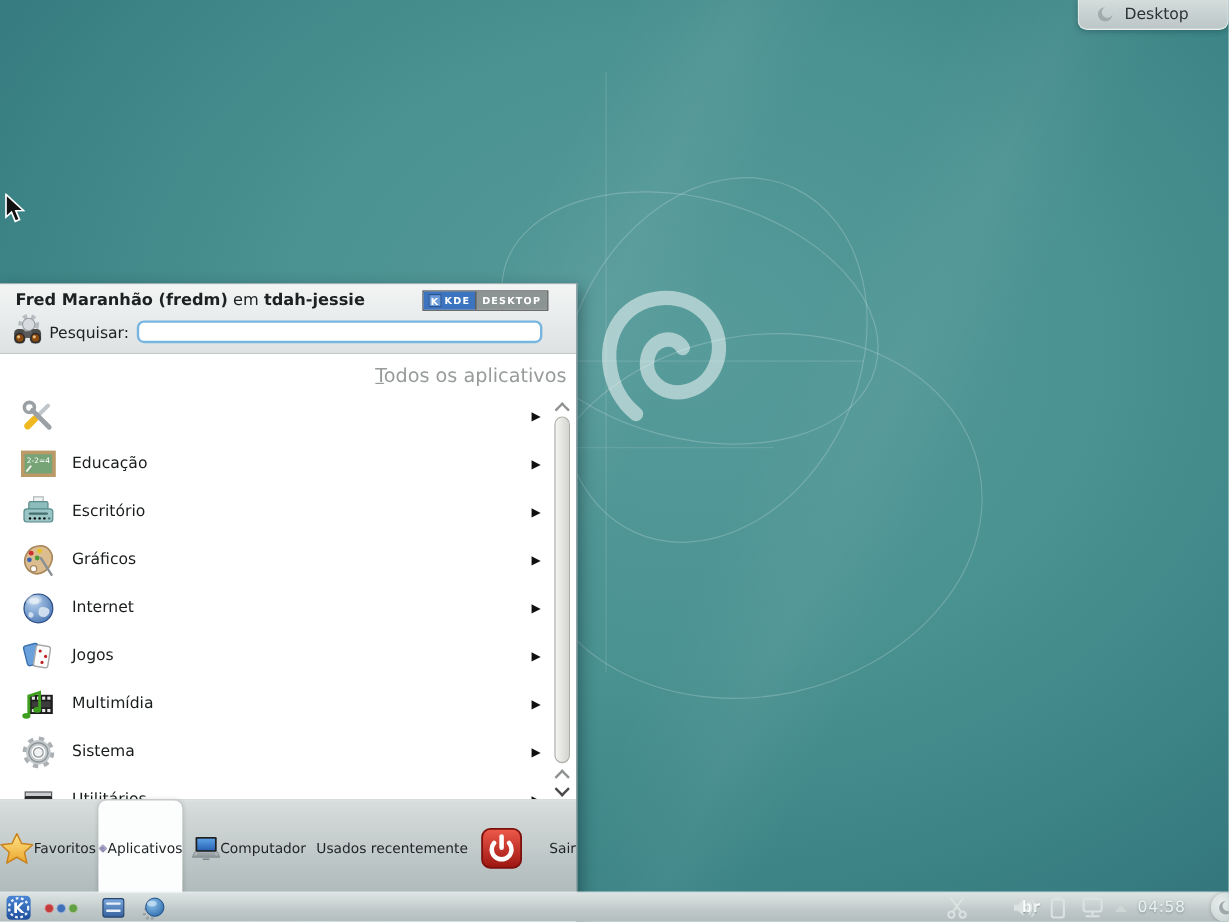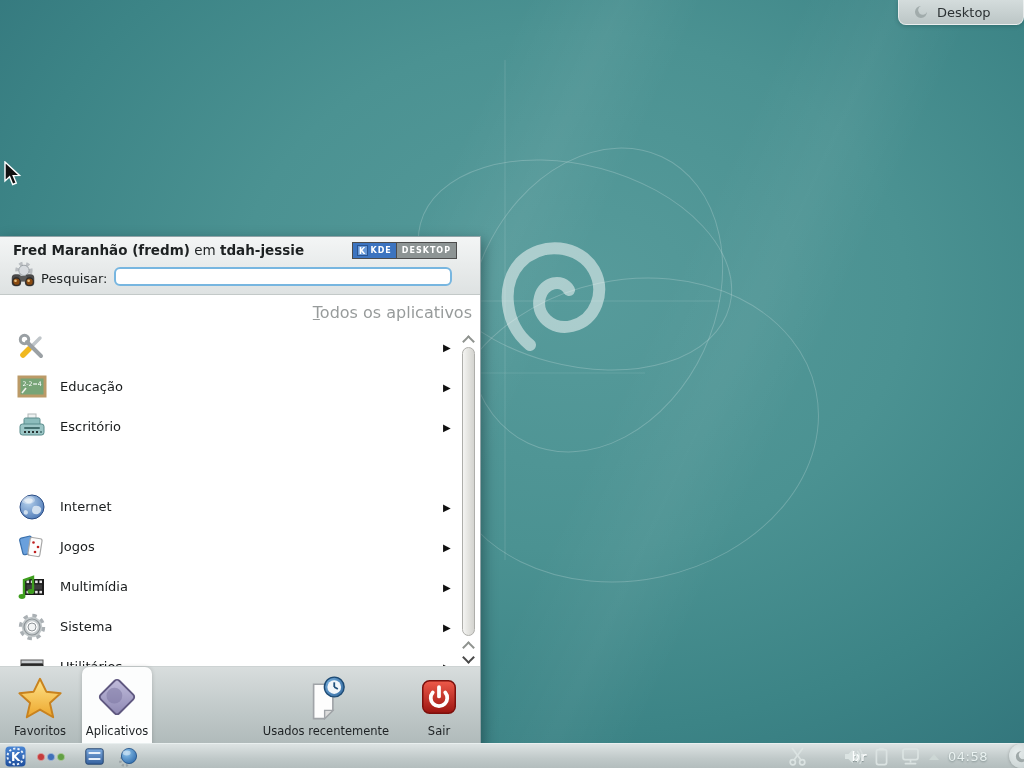--- a/index.html
+++ b/index.html
@@ -56,21 +56,21 @@
   .chev{width:7px;height:7px;border-left:2px solid #8f938f;border-top:2px solid #8f938f;
     position:absolute;left:3px;}
   .chev.up{transform:rotate(45deg);}
   .chev.down{transform:rotate(225deg);border-color:#4a4a4a;}
   #koHandle{position:absolute;left:1px;top:14px;width:13px;height:289px;border-radius:7px;
     background:linear-gradient(90deg,#f4f4f2,#e2e2de 55%,#d4d4d0);border:1px solid #aeaeaa;box-sizing:border-box;}
 
   
   #koTabs{position:absolute;left:0;top:429px;width:100%;height:78px;
     background:linear-gradient(#d8dddd,#bec7c7 62%,#b0baba);border-top:1px solid #cdd3d3;box-sizing:border-box;}
-  .ko-tab{position:absolute;top:0;height:78px;display:flex;flex-direction:column;align-items:center;
+  .ko-tab{position:absolute;top:0;height:78px;display:flex;flex-direction:row;align-items:center;
     justify-content:space-between;padding:9px 0 7px;box-sizing:border-box;cursor:pointer;}
   .ko-tab .tab-label{font-size:11.5px;color:#1e2224;white-space:nowrap;}
   .ko-tab.selected{background:#fcfdfd;border-radius:7px 7px 0 0;box-shadow:0 0 4px rgba(0,0,0,0.18);}
 
   
   #panel{position:absolute;left:0;top:743px;width:1024px;height:25px;
     background:linear-gradient(#dde3e3,#c0c9c9 60%,#b3bdbd);border-top:1px solid #e9efef;box-sizing:border-box;}
   .p-item{position:absolute;top:0;height:25px;display:flex;align-items:center;}
   #kbLayout{font-weight:bold;font-size:13px;color:#fdffff;text-shadow:0 1px 1px rgba(30,50,50,0.35);margin-left:36px;}
   #clock{font-size:13px;color:#eaf2f1;text-shadow:0 1px 2px rgba(30,55,55,0.4);letter-spacing:0.5px;}
@@ -219,20 +219,33 @@
         <circle cx="9" cy="21" r="1"></circle>
           <circle cx="13" cy="21" r="1"></circle>
           <circle cx="17" cy="21" r="1"></circle>
         <circle cx="21" cy="21" r="1"></circle>
           <circle cx="25" cy="21" r="1" fill="#446f6f"></circle>
       </svg>
       <span class="cat-label">Escritório</span>
       <span class="cat-arrow"></span>
     </div>
 
+    <div class="cat-row" style="top:152px">
+      <svg class="cat-icon" viewBox="0 0 32 32">
+        <path d="M16,4 C25,3 29,11 27,17 C25,24 18,29 11.5,26.5 C5,24 3,17 6,11 C9,5.5 12,4.5 16,4 Z" fill="#dcbd8f" stroke="#a8885c" stroke-width="1.4"></path>
+        <circle cx="12" cy="23" r="2.6" fill="#fdfdfd" stroke="#a8885c"></circle>
+        <circle cx="10" cy="10" r="2" fill="#cc3030"></circle>
+        <circle cx="8.5" cy="15.5" r="2" fill="#3a62b4"></circle>
+        <circle cx="17" cy="8" r="2" fill="#e8c220"></circle>
+        <circle cx="15" cy="14" r="2" fill="#4c9a3c"></circle>
+        <line x1="27" y1="28" x2="18" y2="14" stroke="#8a8f93" stroke-width="2" stroke-linecap="round"></line>
+      </svg>
+      <span class="cat-label">Gráficos</span>
+      <span class="cat-arrow"></span>
+    </div>
 
     <div class="cat-row" style="top:232px">
       <svg class="cat-icon" viewBox="0 0 32 32">
         <rect x="5" y="6" width="12" height="17" rx="2" transform="rotate(-14 11 14)" fill="#6aa0dc" stroke="#3a70ac" stroke-width="1.2"></rect>
         <rect x="13" y="7" width="12" height="18" rx="2" transform="rotate(9 19 16)" fill="#fdfdfd" stroke="#a8a8a8" stroke-width="1.2"></rect>
         <circle cx="17.5" cy="11.5" r="1.3" fill="#c02020"></circle>
         <circle cx="22" cy="16" r="1.3" fill="#c02020"></circle>
         <circle cx="19" cy="21" r="1.3" fill="#c02020"></circle>
       </svg>
       <span class="cat-label">Jogos</span>
@@ -310,20 +323,33 @@
     </div>
 
     <div class="ko-tab selected" style="left:82px;width:70px">
       <svg width="42" height="42" viewBox="0 0 32 32">
         <rect x="6" y="6" width="20" height="20" rx="2.5" transform="rotate(45 16 16)" fill="url(#purp)" stroke="#5f5880" stroke-width="1.4"></rect>
         <circle cx="14" cy="15" r="6" fill="#7a74a0" opacity="0.5"></circle>
       </svg>
       <span class="tab-label">Aplicativos</span>
     </div>
 
+    <div class="ko-tab" style="left:160px;width:95px">
+      <svg width="48" height="44" viewBox="0 0 32 30">
+        <rect x="4" y="2" width="24" height="17" rx="1.6" fill="#1f2022"></rect>
+        <rect x="6" y="4" width="20" height="13" fill="url(#scr)"></rect>
+        <path d="M3,19 h26 l2.4,6 h-30.8 z" fill="url(#alum)" stroke="#707a7e" stroke-width="0.8"></path>
+        <rect x="12" y="26.4" width="8" height="1.8" rx="0.9" fill="#7a8488"></rect>
+        <g stroke="#7c868a" stroke-width="0.7">
+          <line x1="6" y1="21" x2="26" y2="21"></line>
+            <line x1="5.4" y1="22.6" x2="26.8" y2="22.6"></line>
+        </g>
+      </svg>
+      <span class="tab-label">Computador</span>
+    </div>
 
     <div class="ko-tab" style="left:262px;width:128px">
       <svg width="46" height="44" viewBox="0 0 32 32">
         <path d="M7,6 h14 v19 l-6,6 H7 z" fill="#fdfdfd" stroke="#a0a4a8" stroke-width="1.2"></path>
         <path d="M15,31 l6,-6 h-6 z" fill="#dcdcdc" stroke="#a0a4a8" stroke-width="1"></path>
         <circle cx="22" cy="8" r="7.2" fill="url(#clk)" stroke="#1c4a74" stroke-width="1"></circle>
         <circle cx="22" cy="8" r="5" fill="#f2f6fa"></circle>
         <line x1="22" y1="8" x2="22" y2="4.6" stroke="#20507c" stroke-width="1.3"></line>
         <line x1="22" y1="8" x2="24.6" y2="9.4" stroke="#20507c" stroke-width="1.3"></line>
       </svg>

